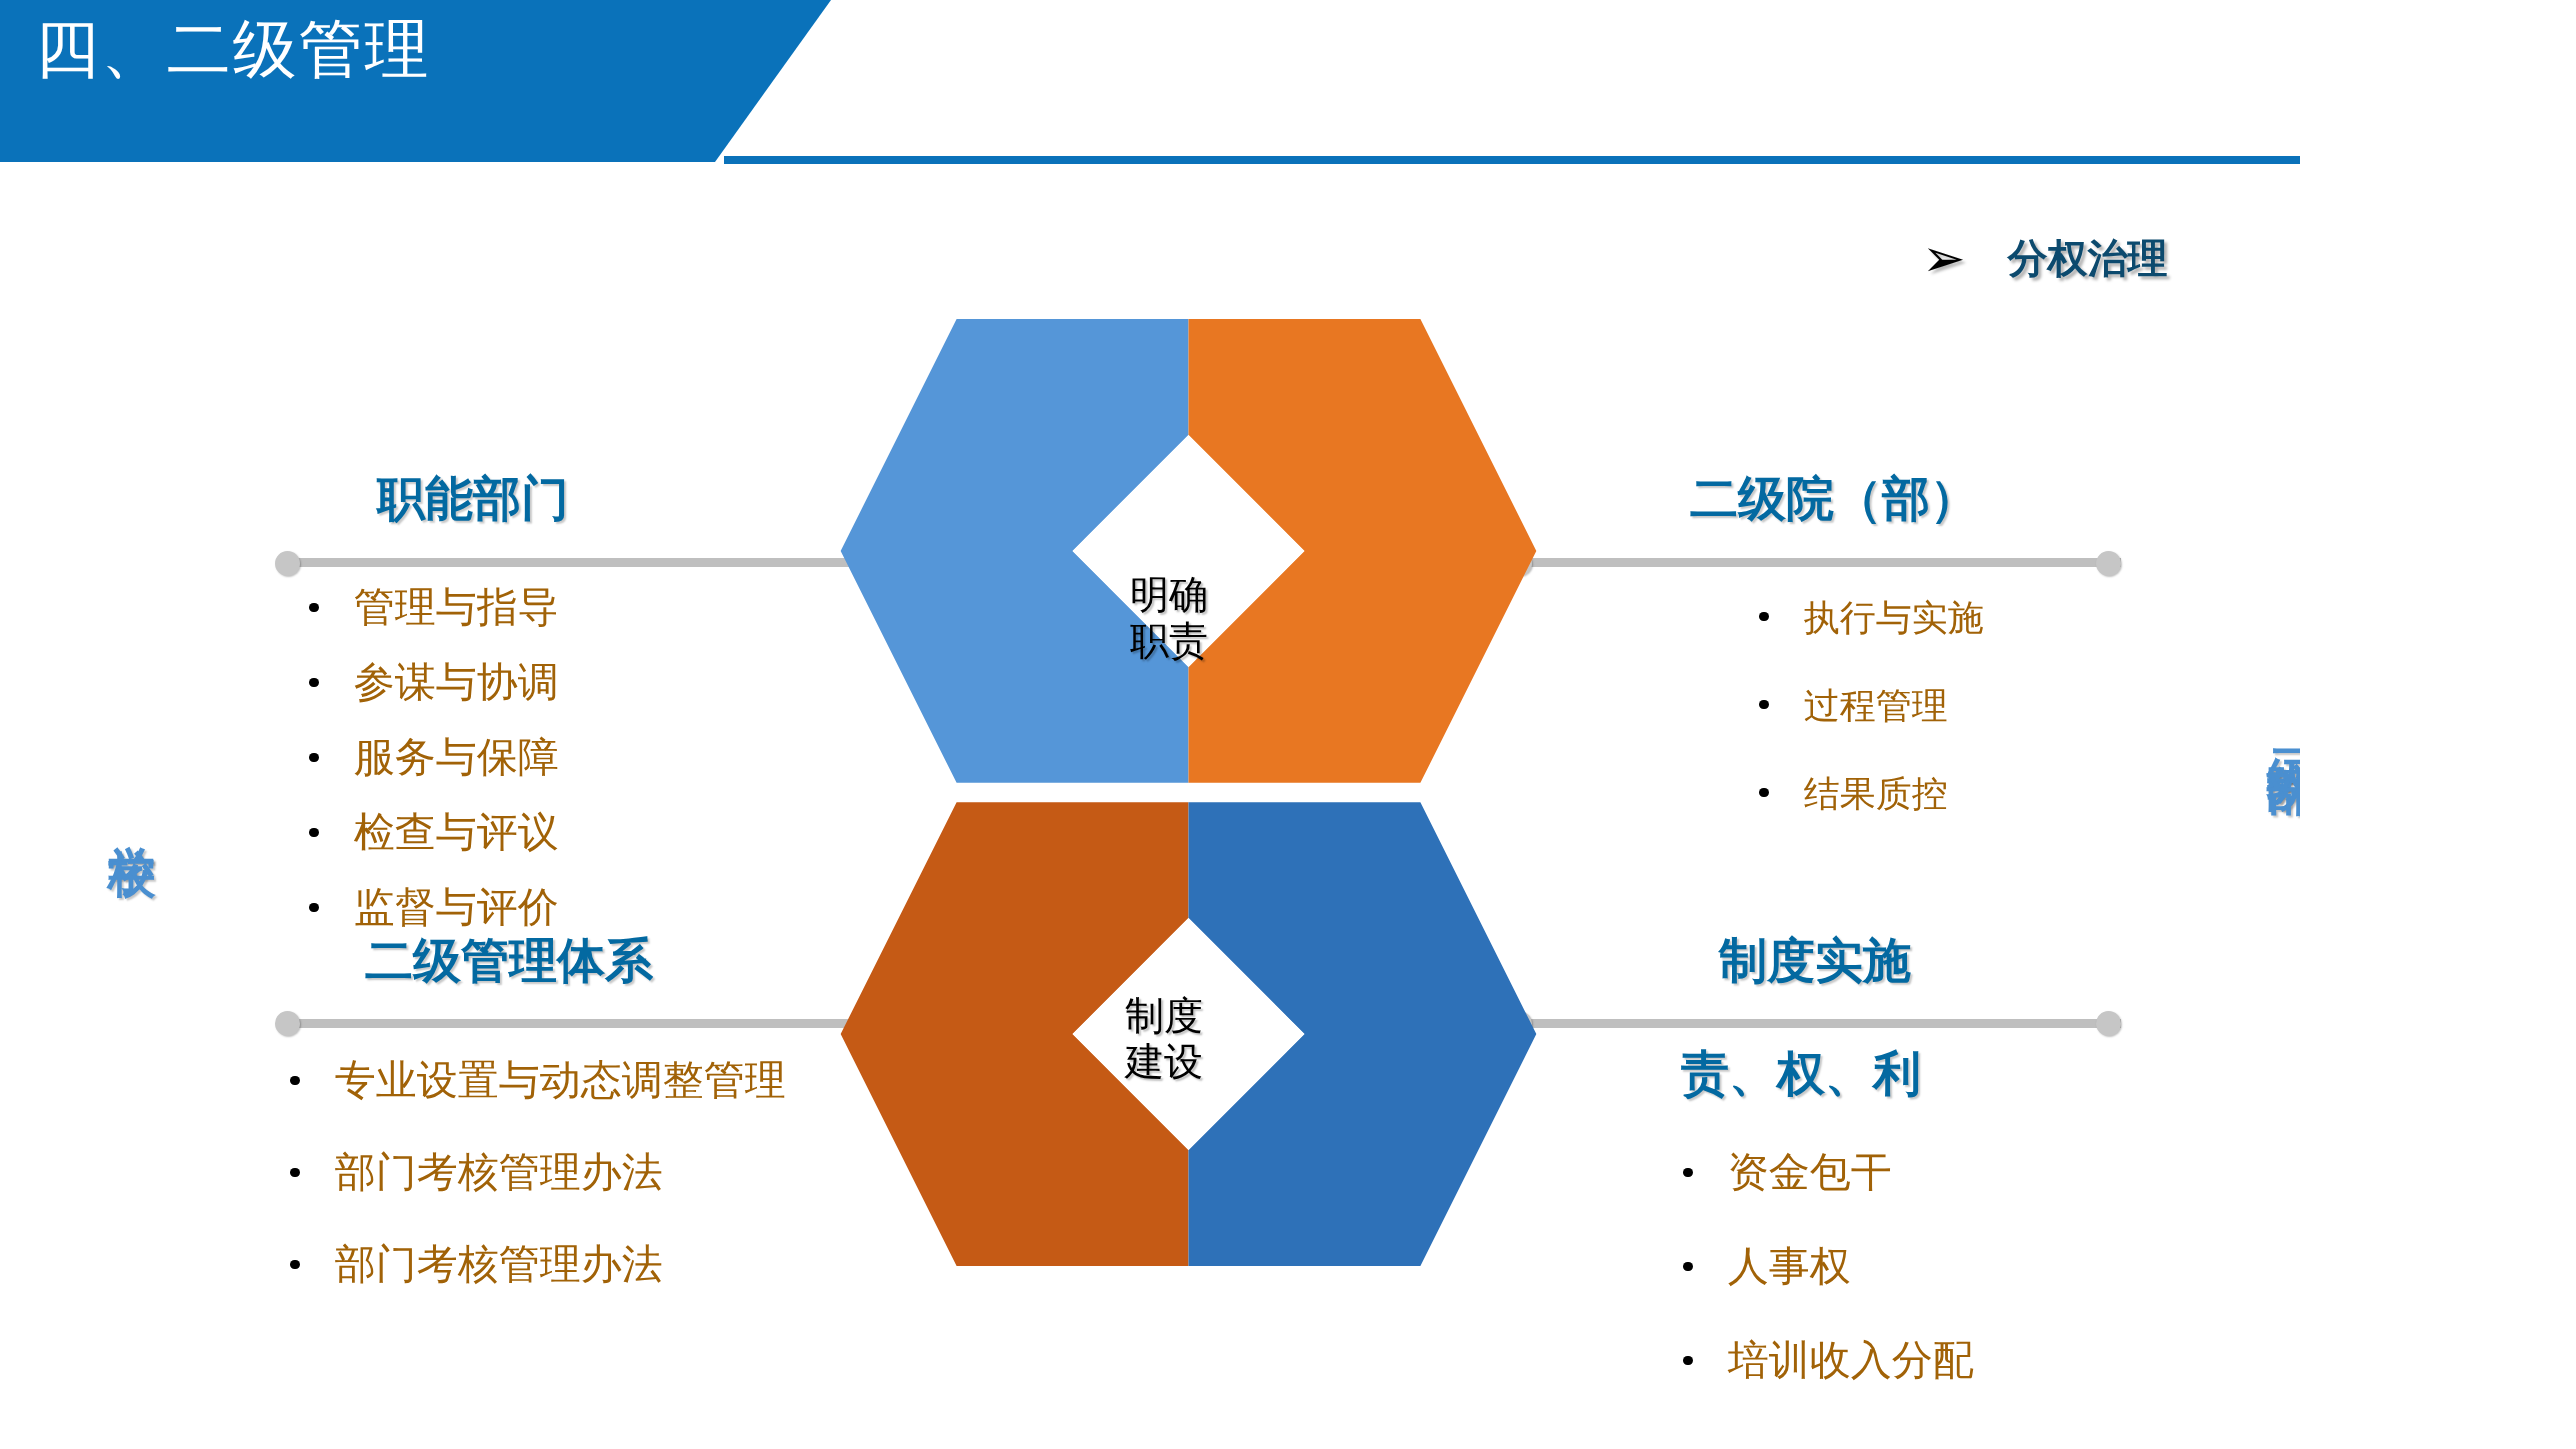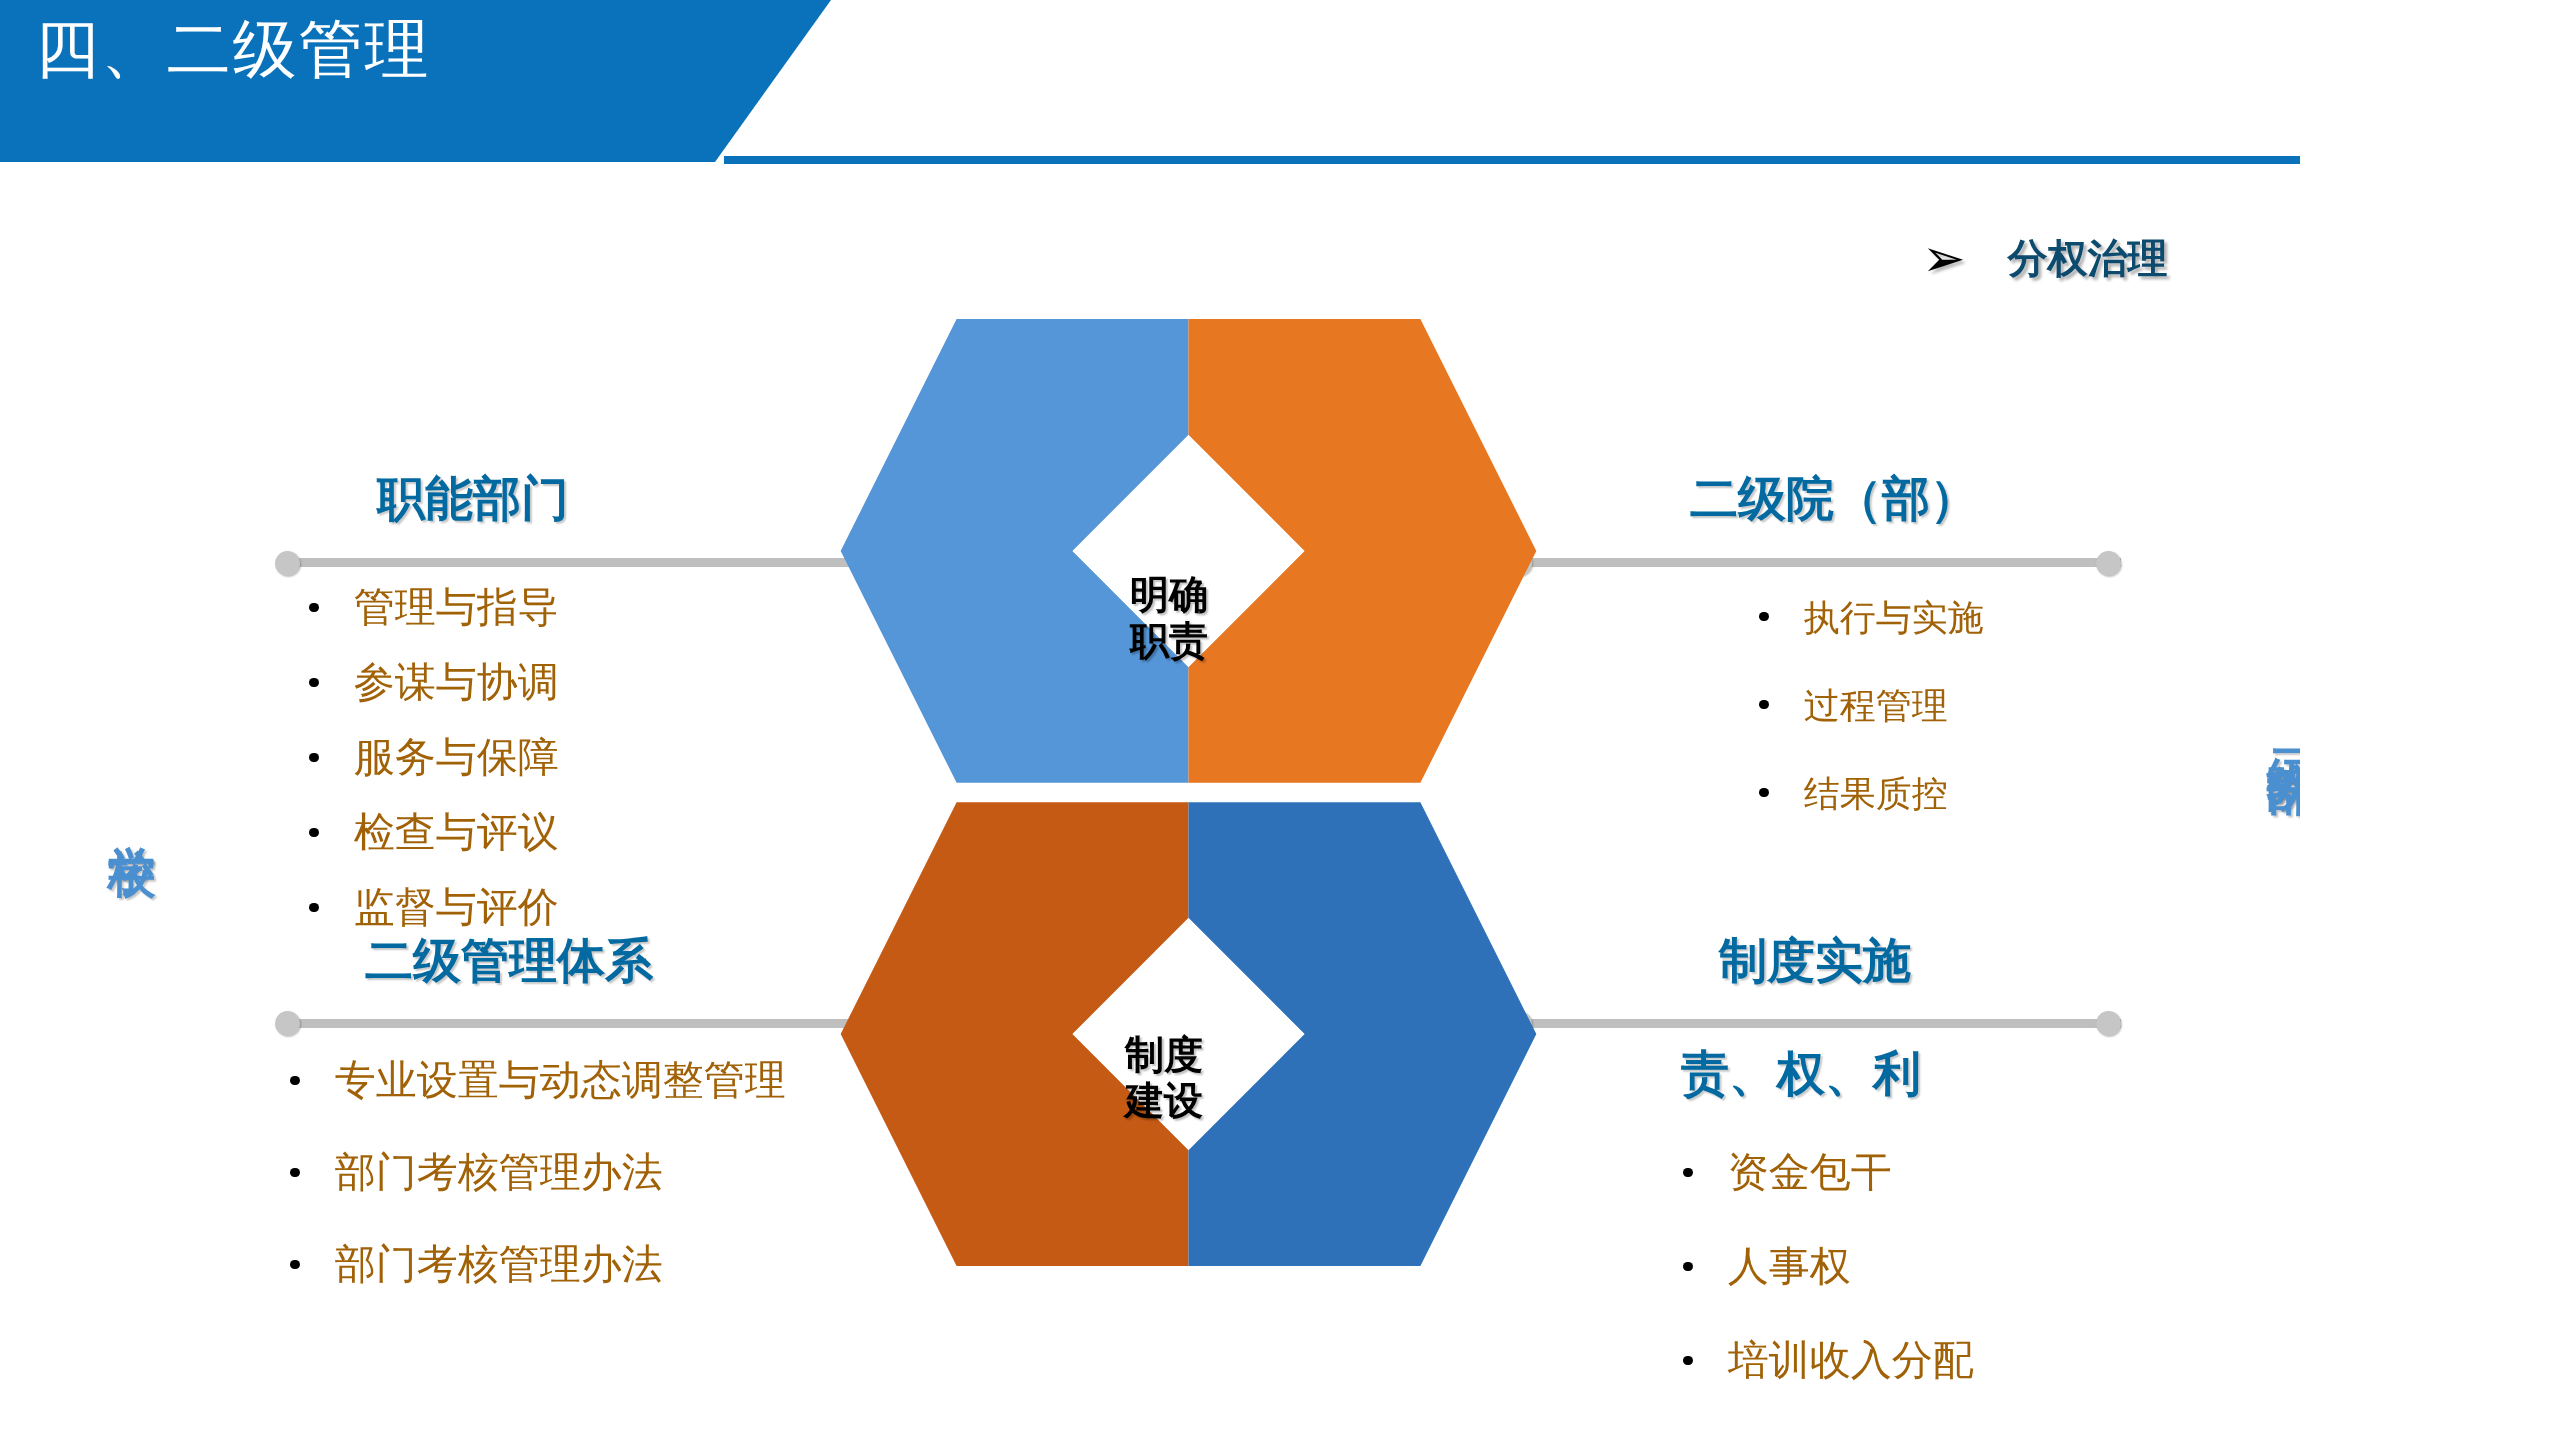--- a/index.html
+++ b/index.html
@@ -149,34 +149,33 @@
   .vlabel-school { left: 106px; top: 807px; }
   .vlabel-dept { left: 2265px; top: 715px; }
 
   
   .diagram {
     position: absolute;
     left: 831px;
     top: 319px;
     width: 715px;
     height: 947px;
-    font-weight: bold;
   }
   .diagram svg { display: block; }
   .chev-label {
     position: absolute;
     text-align: center;
     font-size: 39px;
     line-height: 1.18;
     color: #000000;
     text-shadow: 1.9px 1.9px 1.9px rgba(0,0,0,0.25);
     white-space: pre-line;
   }
   .chev-label-top { left: 246px; top: 253px; width: 184px; }
-  .chev-label-bot { left: 241px; top: 713px; width: 184px; }
+  .chev-label-bot { left: 241px; top: 674px; width: 184px; }
 </style>
 </head>
 <body>
 
 <div id="slide">
 
   <div class="header-banner"></div>
   <div class="header-title">四、二级管理</div>
   <div class="header-rule"></div>
 

